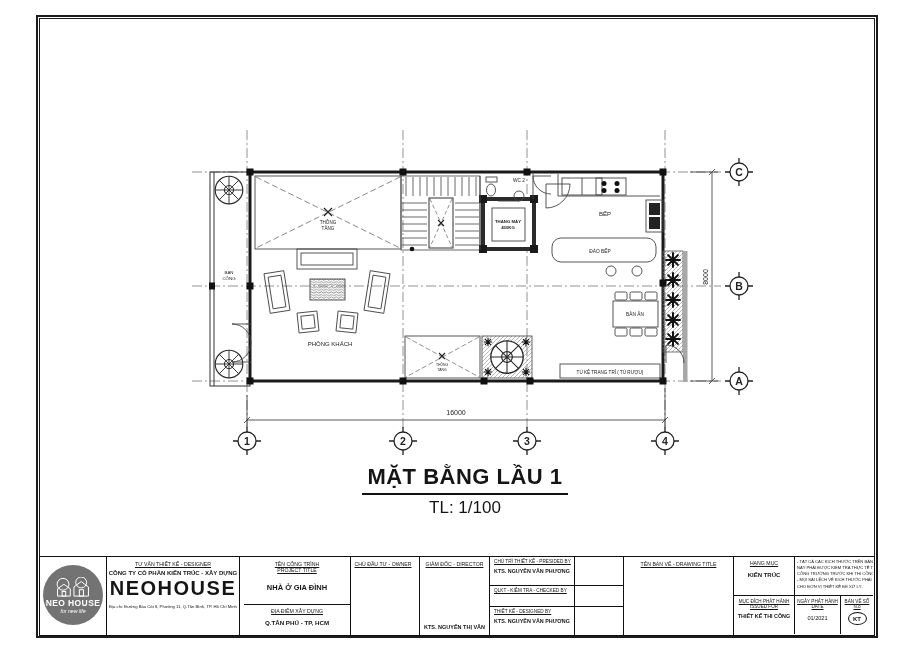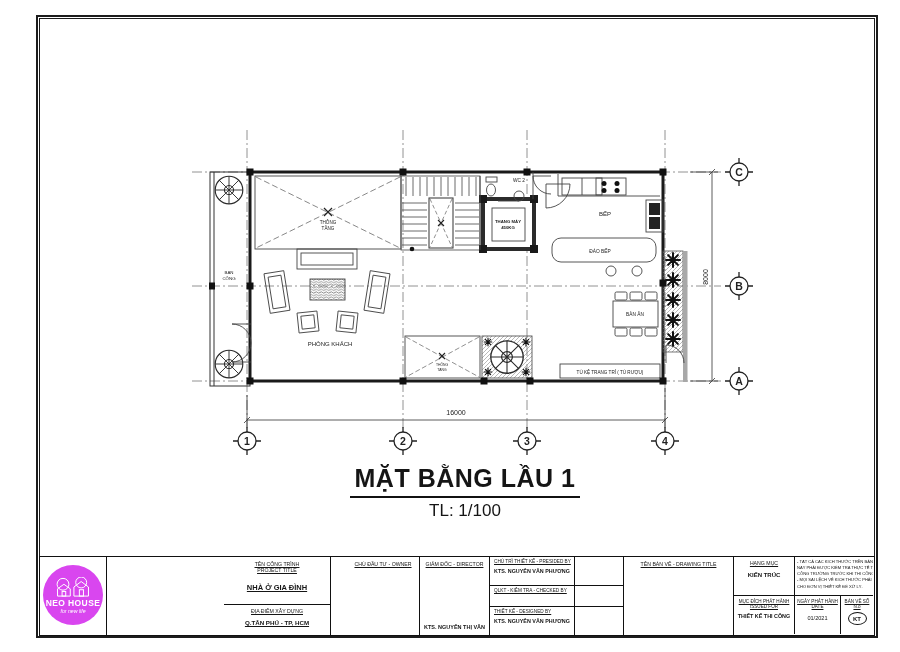--- a/index.html
+++ b/index.html
@@ -3,40 +3,40 @@
 <meta charset="utf-8">
 <style>
   html,body{margin:0;padding:0;}
   body{width:900px;height:652px;background:#fff;position:relative;overflow:hidden;
        font-family:"Liberation Sans",sans-serif;color:#151515;}
   .frame{position:absolute;left:36px;top:15px;width:842px;height:623px;border:2px solid #1c1c1c;box-sizing:border-box;}
   .frame-inner{position:absolute;inset:1px;border:1px solid #1c1c1c;}
   svg.plan-svg{position:absolute;left:0;top:0;}
   svg text{font-family:"Liberation Sans",sans-serif;fill:#222;text-anchor:middle;}
   .caption{position:absolute;left:340px;top:464px;width:250px;text-align:center;}
-  .caption-title{display:inline-block;font-size:25px;font-weight:bold;letter-spacing:.5px;
+  .caption-title{display:inline-block;font-size:22px;font-weight:bold;letter-spacing:.5px;
       border-bottom:2.5px solid #111;padding:0 5px 3px;}
   .caption-scale{font-size:17px;margin-top:3px;}
   
   .tb{position:absolute;left:39px;top:556px;width:836px;height:80px;border:1.5px solid #111;
       box-sizing:border-box;background:#fff;}
   .tb *{box-sizing:border-box;}
   .cell{position:absolute;top:0;height:100%;border-right:1px solid #111;overflow:hidden;}
   .uh{font-size:5.2px;text-decoration:underline;text-align:center;white-space:nowrap;}
   .nm{font-size:5.5px;font-weight:bold;text-align:center;white-space:nowrap;}
   .c-logo{left:0;width:67px;}
   .logo-circle{width:60px;height:60px;border-radius:50%;margin:8px auto 0;
       display:flex;flex-direction:column;align-items:center;justify-content:center;color:#fff;}
   .logo-name{font-size:8.5px;font-weight:bold;letter-spacing:.4px;margin-top:1px;white-space:nowrap;}
   .logo-tag{font-size:5.2px;font-style:italic;}
   .c-company{left:67px;width:133px;text-align:center;padding-top:4px;}
   .co-line{font-size:6px;font-weight:bold;margin-top:3px;white-space:nowrap;}
   .co-name{font-size:20px;font-weight:bold;letter-spacing:1.5px;margin-top:1px;}
   .co-addr{font-size:4.2px;margin-top:4px;white-space:nowrap;}
-  .c-project{left:184px;width:107px;text-decoration:underline;}
+  .c-project{left:204px;width:107px;}
   .p-top{height:48px;border-bottom:1px solid #111;padding-top:4px;}
   .p-name{font-size:7.5px;font-weight:bold;text-align:center;margin-top:10px;white-space:nowrap;}
   .p-bot{padding-top:3px;}
   .p-loc{font-size:6.2px;font-weight:bold;text-align:center;margin-top:5px;white-space:nowrap;}
   .c-owner{left:307px;width:73px;padding-top:4px;}
   .c-director{left:380px;width:70px;padding-top:4px;position:absolute;}
   .dir-name{position:absolute;bottom:5px;left:0;right:0;}
   .c-design{left:450px;width:134px;}
   .d-row{position:absolute;left:0;width:100%;padding-top:2px;}
   .d-r1{top:0;height:29px;border-bottom:1px solid #111;}
@@ -313,36 +313,42 @@
 </svg>
 
 <div class="caption">
   <span class="caption-title">MẶT BẰNG LẦU 1</span>
   <div class="caption-scale">TL: 1/100</div>
 </div>
 
 <div class="tb">
 
   <div class="cell c-logo">
-    <div class="logo-circle" style="background:#d946ef">
+    <div class="logo-circle" style="background:#737373">
       <svg width="40" height="20" viewBox="0 0 44 22">
         <g fill="none" stroke="#fff" stroke-width="1.1">
           <circle cx="11" cy="8" r="6.5"></circle>
           <circle cx="31" cy="6" r="6"></circle>
           <path d="M5 21 V13 L12 8 L19 13 V21 Z"></path>
           <path d="M23 21 V11 L31 5 L39 11 V21 Z"></path>
           <rect x="10" y="16" width="4" height="5"></rect>
           <rect x="29" y="14" width="4.5" height="7"></rect>
         </g>
       </svg>
       <div class="logo-name">NEO HOUSE</div>
       <div class="logo-tag">for new life</div>
     </div>
   </div>
 
+  <div class="cell c-company">
+    <div class="uh">TƯ VẤN THIẾT KẾ - DESIGNER</div>
+    <div class="co-line">CÔNG TY CỔ PHẦN KIẾN TRÚC - XÂY DỰNG</div>
+    <div class="co-name">NEOHOUSE</div>
+    <div class="co-addr">Địa chỉ: Đường Bàu Cát 8, Phường 11, Q.Tân Bình, TP. Hồ Chí Minh</div>
+  </div>
 
   <div class="cell c-project">
     <div class="p-top">
       <div class="uh">TÊN CÔNG TRÌNH</div>
       <div class="uh">PROJECT TITLE</div>
       <div class="p-name">NHÀ Ở GIA ĐÌNH</div>
     </div>
     <div class="p-bot">
       <div class="uh">ĐỊA ĐIỂM XÂY DỰNG</div>
       <div class="p-loc">Q.TÂN PHÚ - TP, HCM</div>

